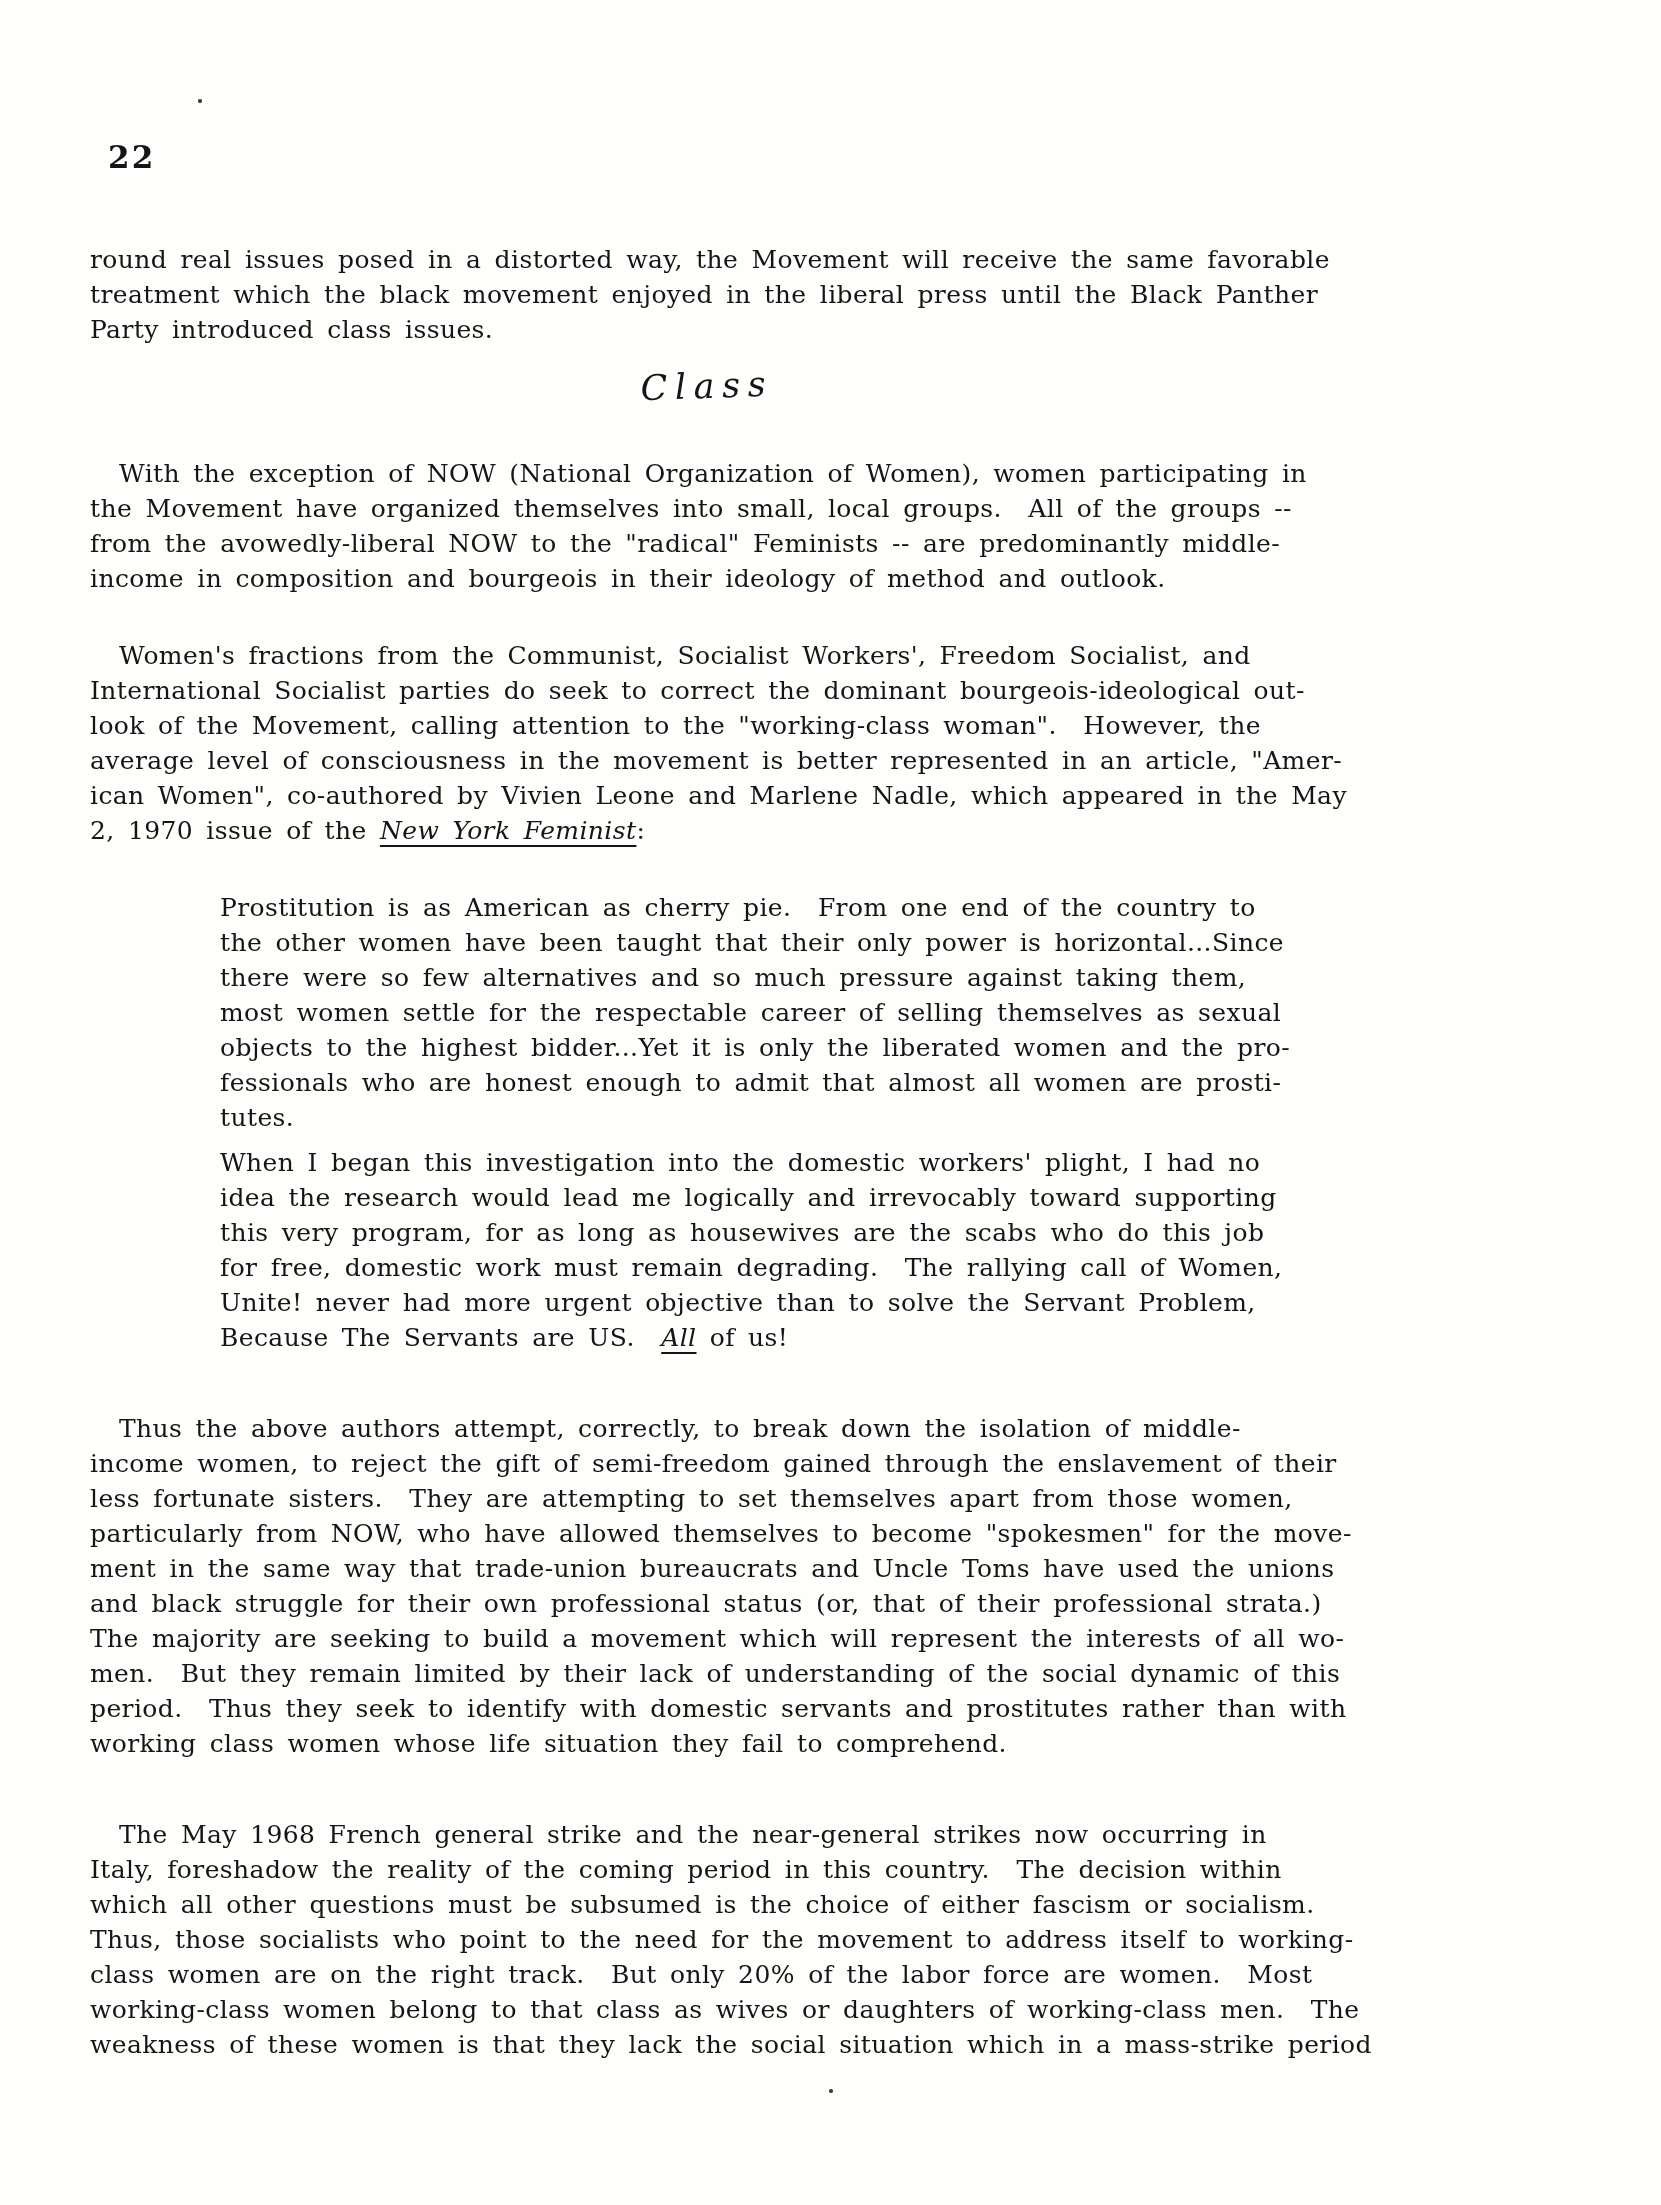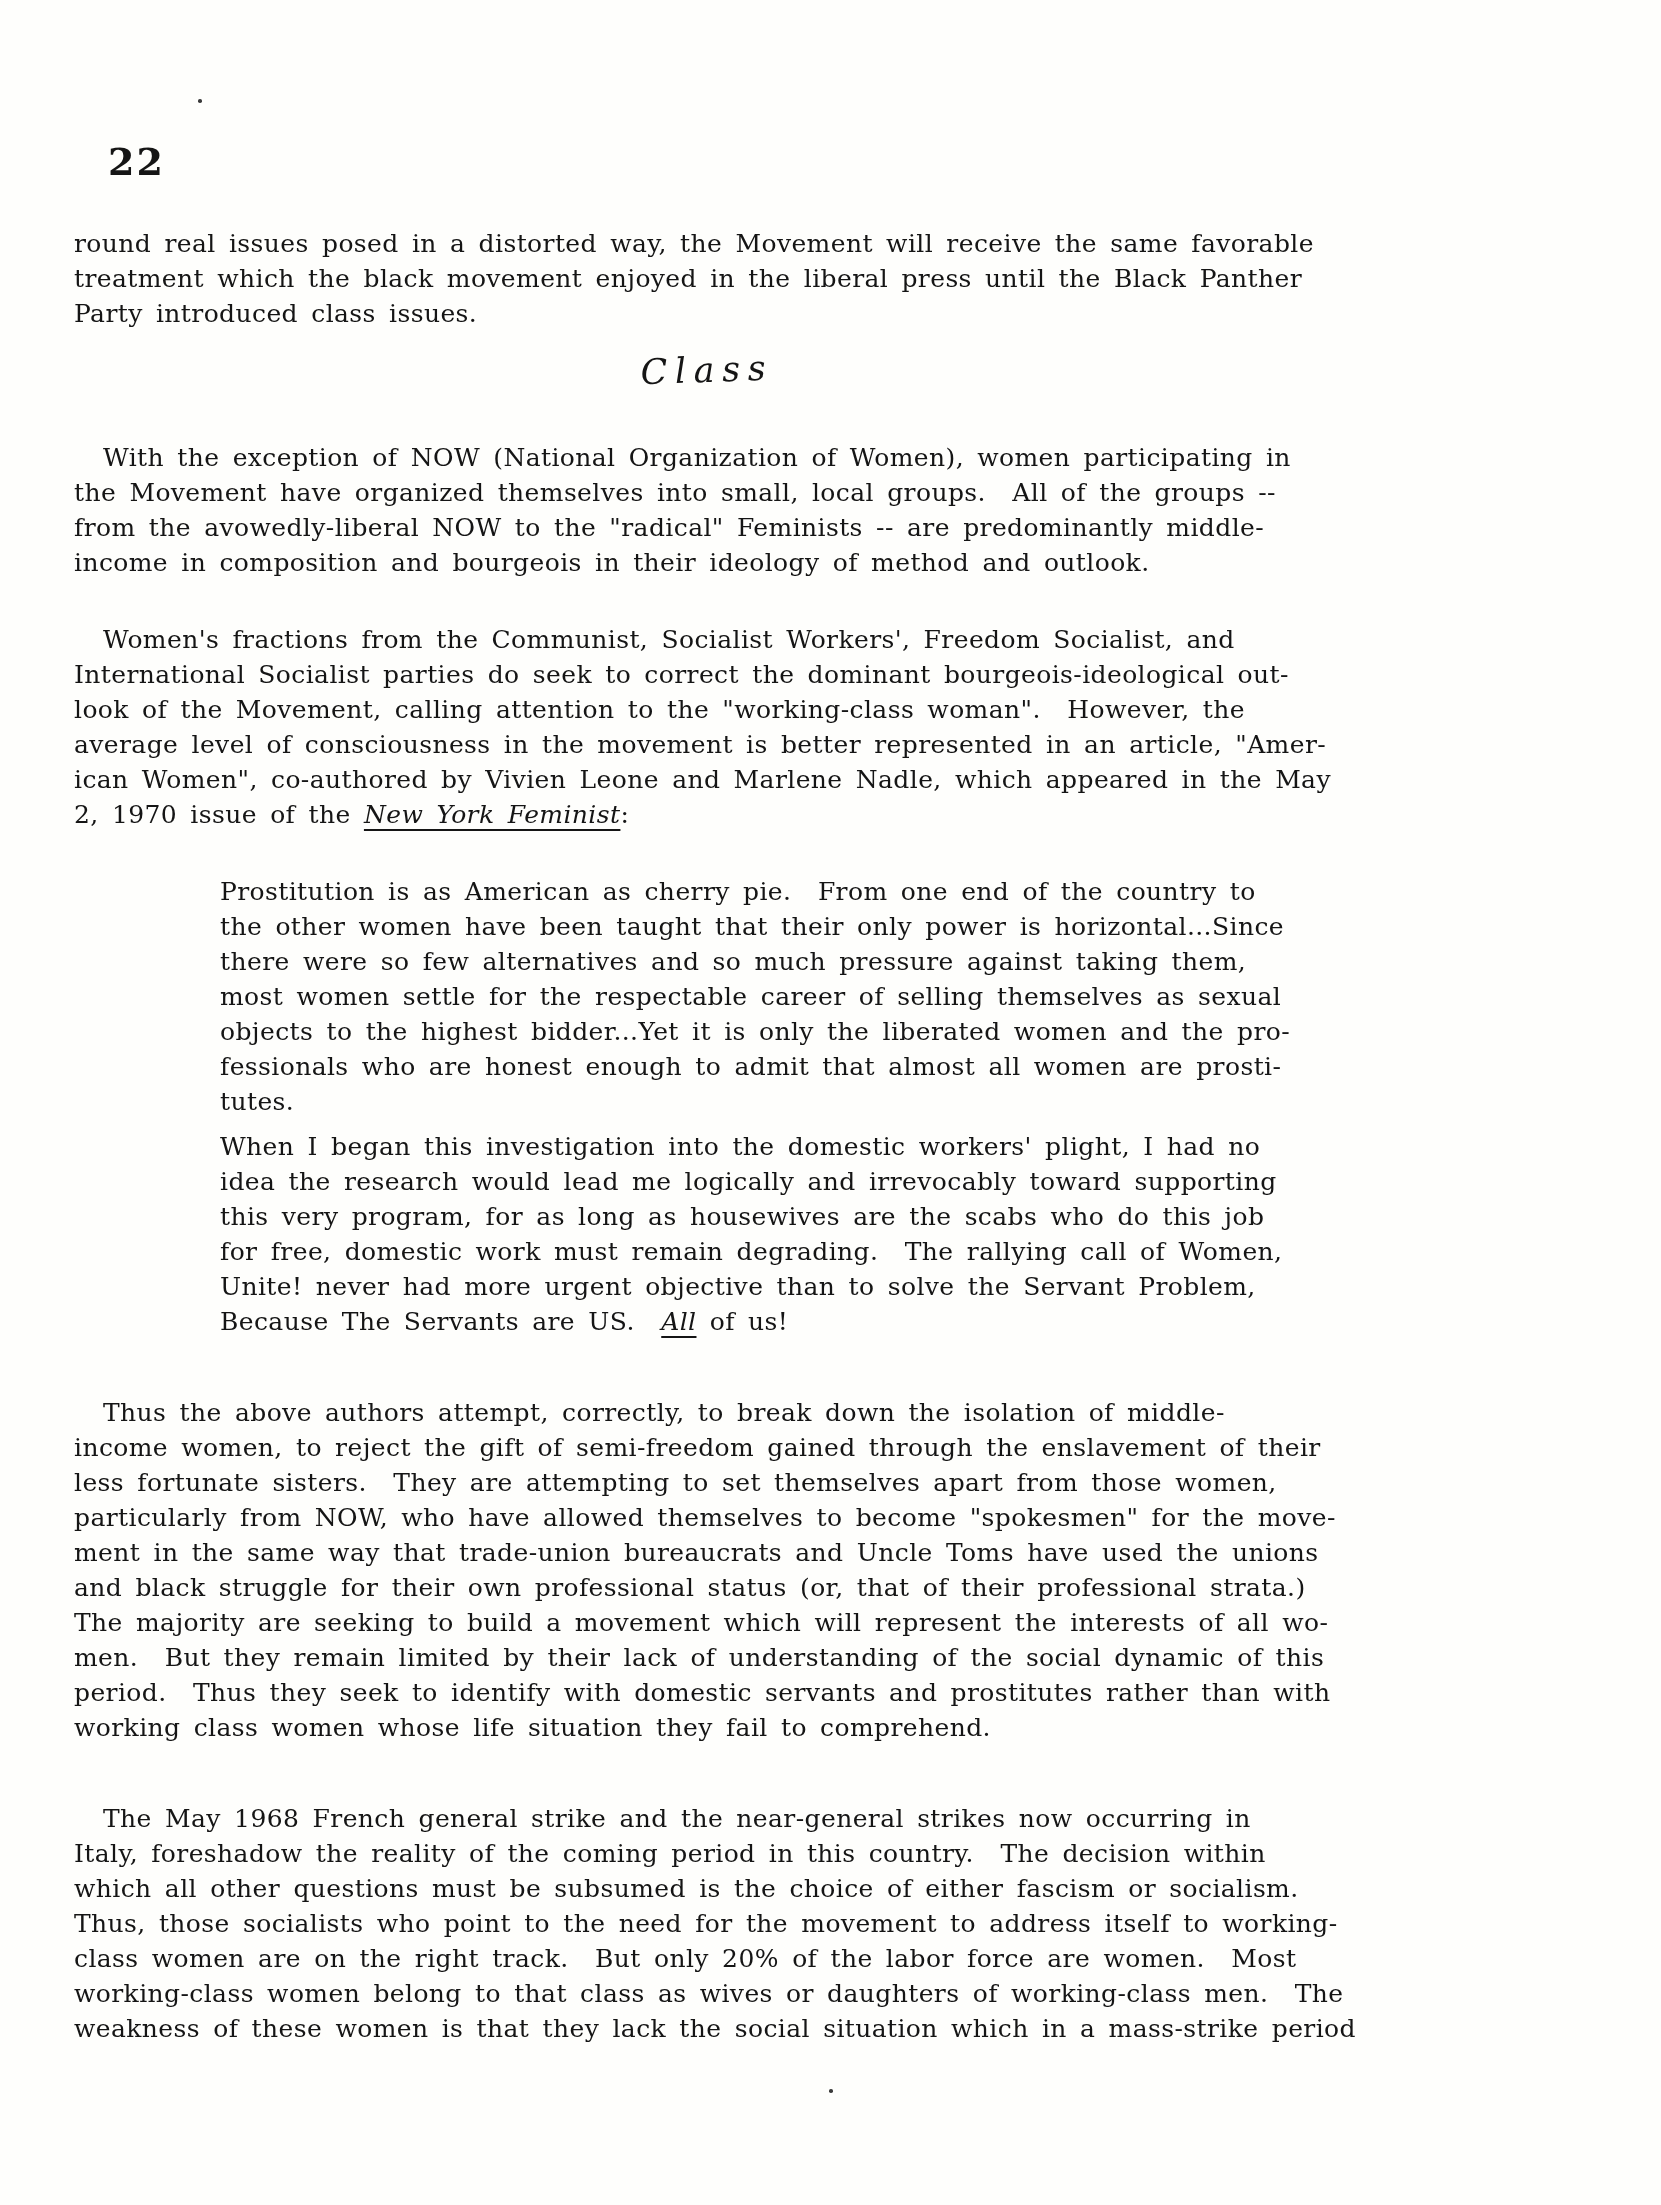--- a/index.html
+++ b/index.html
@@ -13,36 +13,36 @@
     height: 2205px;
     background: #fefefc;
     color: #151515;
     font-family: "DejaVu Serif", "Liberation Serif", serif;
     overflow: hidden;
   }
   .page-number {
     position: absolute;
     left: 108px;
     top: 139px;
-    font-size: 38px;
+    font-size: 31px;
     font-weight: bold;
     letter-spacing: 2.1px;
   }
   .content {
     position: absolute;
     left: 74px;
     top: 226px;
     width: 1522px;
     font-size: 25px;
     line-height: 35px;
     letter-spacing: 0.4px;
     word-spacing: 4.9px;
   }
   .para {
-    margin: 0;
+    margin: 16px;
     white-space: pre-wrap;
   }
   .para.indent {
     text-indent: 29px;
   }
   .section-heading {
     margin: 22px 0 43px 0;
     height: 44px;
     text-align: center;
     position: relative;

